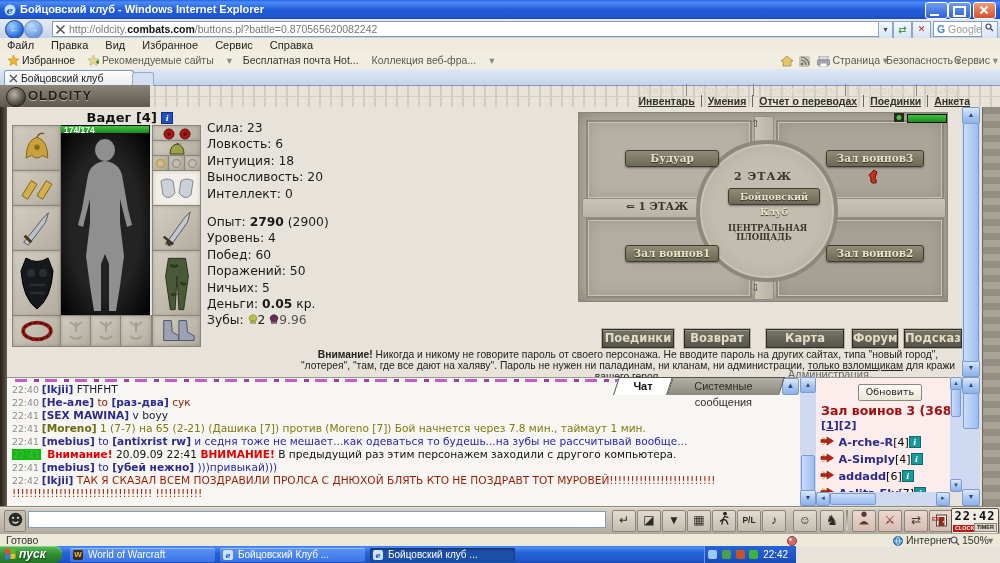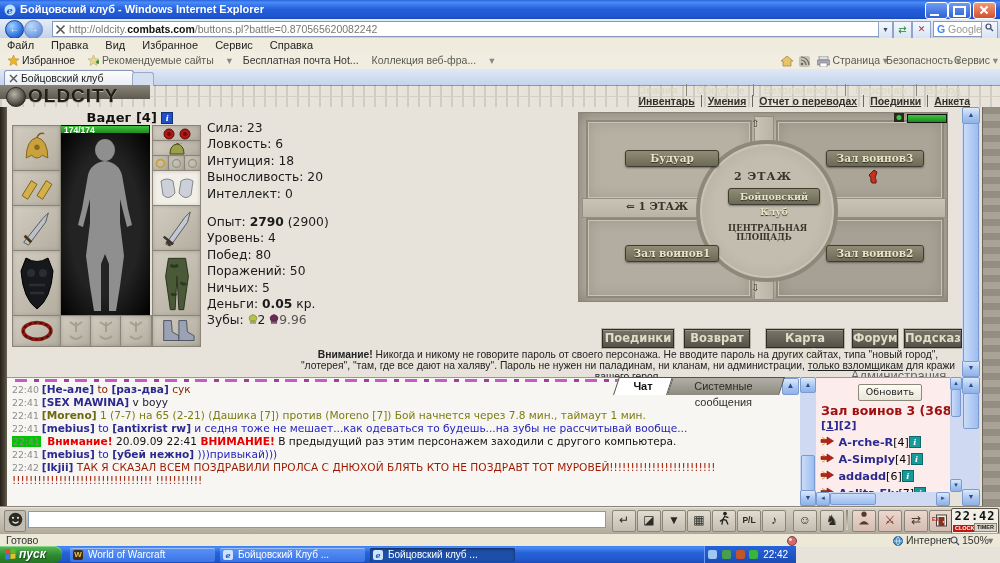--- a/index.html
+++ b/index.html
@@ -34,22 +34,22 @@
   .tabbar{left:0;top:69px;width:1000px;height:16px;background:linear-gradient(180deg,#dfe8f5,#c4d4ec);border-bottom:1px solid #8898b8;}
   .tab{position:absolute;left:4px;top:1px;width:124px;height:15px;background:linear-gradient(180deg,#fdfdfb,#e8ecf2);
     border:1px solid #8898b8;border-bottom:none;border-radius:3px 3px 0 0;font-size:10.5px;line-height:15px;color:#222;padding-left:4px;white-space:nowrap;overflow:hidden;}
   .tabstub{position:absolute;left:132px;top:3px;width:20px;height:13px;background:#d4dff0;border:1px solid #9aaac8;border-bottom:none;border-radius:3px 3px 0 0;}
   
   .stone-top{left:0;top:85px;width:1000px;height:11px;
     background:linear-gradient(180deg,#7a766b,#54514a 60%,#67635a);}
   .stone-sub{left:0;top:96px;width:1000px;height:11px;
     background:linear-gradient(180deg,#b9b4a8,#98948a 80%,#8a867c);box-shadow:inset 0 1px 0 #d4cfc2;}
   .stone-tex{background-image:repeating-linear-gradient(90deg,rgba(0,0,0,.10) 0 2px,rgba(255,255,255,.05) 2px 5px,transparent 5px 11px);}
-  .logo{left:0;top:85px;width:150px;height:14px;background:linear-gradient(180deg,#8a8578,#5e5a50);
-    color:#211e18;font-weight:bold;font-size:19px;line-height:22px;letter-spacing:1px;
+  .logo{left:0;top:85px;width:150px;height:22px;background:linear-gradient(180deg,#8a8578,#5e5a50);
+    color:#211e18;font-weight:bold;font-size:13px;line-height:22px;letter-spacing:1px;
     text-shadow:0 1px 0 #b8b3a6;}
   .emblem{position:absolute;left:6px;top:2px;width:18px;height:18px;border-radius:50%;
     background:radial-gradient(circle at 40% 35%,#b8b3a6,#3a372f 75%);border:1px solid #2a271f;}
   .nav1{position:absolute;right:30px;top:0;font-size:10.5px;font-weight:bold;color:#ded9c6;line-height:11px;}
   .nav1 span{padding:0 9px;} .nav1 span + span{border-left:1px solid #8a867a;}
   .nav2{position:absolute;right:24px;top:0;font-size:10.5px;font-weight:bold;color:#33302a;line-height:11px;}
   .nav2 span{padding:0 6px;text-decoration:underline;} .nav2 span + span{border-left:1px solid #6a665c;}
   .ledge{left:0;top:107px;width:7px;height:399px;background:linear-gradient(90deg,#262019,#4c463a 70%,#6a6456);}
   .rstone{left:982px;top:107px;width:18px;height:399px;
     background:repeating-linear-gradient(180deg,#938e81 0 7px,#a8a396 7px 14px);border-left:1px solid #6a665c;}
@@ -368,21 +368,21 @@
   <div class="abs gametext" style="left:207px;top:120px">
     <div class="statline"><span>Сила:</span> <span>23</span></div>
     <div class="statline"><span>Ловкость:</span> <span>6</span></div>
     <div class="statline"><span>Интуиция:</span> <span>18</span></div>
     <div class="statline"><span>Выносливость:</span> <span>20</span></div>
     <div class="statline"><span>Интеллект:</span> <span>0</span></div>
   </div>
   <div class="abs gametext" style="left:207px;top:214px">
     <div class="statline"><span>Опыт:</span> <b>2790</b> <span>(2900)</span></div>
     <div class="statline"><span>Уровень:</span> <span>4</span></div>
-    <div class="statline"><span>Побед:</span> <span>80</span></div>
+    <div class="statline"><span>Побед:</span> <span>60</span></div>
     <div class="statline"><span>Поражений:</span> <span>50</span></div>
     <div class="statline"><span>Ничьих:</span> <span>5</span></div>
     <div class="statline"><span>Деньги:</span> <b>0.05</b> <span>кр.</span></div>
     <div class="statline"><span>Зубы:</span>
       <svg width="10" height="11" style="vertical-align:-1px">
           <path d="M2 2 Q5 -1 8 2 Q10 4 8 6.5 L7 10 L6 6 L5 10 L4 6 L3 10 L2 6.5 Q0 4 2 2 Z" fill="#b5c24a" stroke="#6a742a" stroke-width=".5"></path>
         </svg><span>2</span>
       <svg width="10" height="11" style="vertical-align:-1px">
           <path d="M2 2 Q5 -1 8 2 Q10 4 8 6.5 L7 10 L6 6 L5 10 L4 6 L3 10 L2 6.5 Q0 4 2 2 Z" fill="#6a2a52" stroke="#3a1230" stroke-width=".5"></path>
         </svg><span style="color:#555">9.96</span>
@@ -419,25 +419,26 @@
 
   <div class="gbtn" style="left:602px;width:70px">Поединки</div>
   <div class="gbtn" style="left:684px;width:64px">Возврат</div>
   <div class="gbtn" style="left:766px;width:76px">Карта клуба</div>
   <div class="gbtn" style="left:852px;width:44px">Форум</div>
   <div class="gbtn" style="left:904px;width:56px">Подсказка</div>
 
   <div class="abs warn">
     <b></b><b>Внимание!</b><span> Никогда и никому не говорите пароль от своего персонажа. Не вводите пароль на других сайтах, типа "новый город", "лотерея", "там, где все дают на халяву". Пароль не нужен ни паладинам, ни кланам, ни администрации, </span><u>только взломщикам</u><span> для кражи вашего героя.</span>
   </div>
-  <div class="abs" style="left:770px;top:368px;width:180px;text-align:right;font-size:13px;color:#666">Администрация.</div>
+  <div class="abs" style="left:740px;top:368px;width:180px;text-align:center;font-size:11px;color:#666">Администрация.</div>
 
   <div class="abs chatbox">
     <div class="magstrip"></div>
     <div class="msgs">
+      <div class="msg c-blk"><span class="t">22:40</span><b>[Ikjii]</b> <span>FTHFHT</span></div>
       <div class="msg c-prv"><span class="t">22:40</span><b>[Не-але]</b> <span>to</span> <b>[раз-два]</b> <span>сук</span></div>
       <div class="msg c-blk"><span class="t">22:41</span><b>[SEX MAWINA]</b> <span>v boyy</span></div>
       <div class="msg c-olv"><span class="t">22:41</span><b style="color:#6a6a10">[Moreno]</b> <span>1 (7-7) на 65 (2-21) (Дашика [7]) против (Moreno [7]) Бой начнется через 7.8 мин., таймаут 1 мин.</span></div>
       <div class="msg c-blu"><span class="t">22:41</span><b>[mebius]</b> <span>to</span> <b>[antixrist rw]</b> <span>и седня тоже не мешает...как одеваться то будешь...на зубы не рассчитывай вообще...</span></div>
       <div class="msg"><span class="t t-sys">22:41</span> <span class="alert">Внимание!</span> <span style="color:#111">20.09.09 22:41</span> <span class="alert">ВНИМАНИЕ!</span> <span style="color:#111">В предыдущий раз этим персонажем заходили с другого компьютера.</span></div>
       <div class="msg c-blu"><span class="t">22:41</span><b>[mebius]</b> <span>to</span> <b>[убей нежно]</b> <span>)))привыкай)))</span></div>
       <div class="msg c-red"><span class="t">22:42</span><b>[Ikjii]</b> <span>ТАК Я СКАЗАЛ ВСЕМ ПОЗДРАВИЛИ ПРОЛСА С ДНЮХОЙ БЛЯТЬ КТО НЕ ПОЗДРАВТ ТОТ МУРОВЕЙ!!!!!!!!!!!!!!!!!!!!!!!!! !!!!!!!!!!!!!!!!!!!!!!!!!!!!!!!!! !!!!!!!!!!!</span></div>
     </div>
   </div>
   <div class="chattab tab-on abs" style="left:616px;width:52px;z-index:3">

